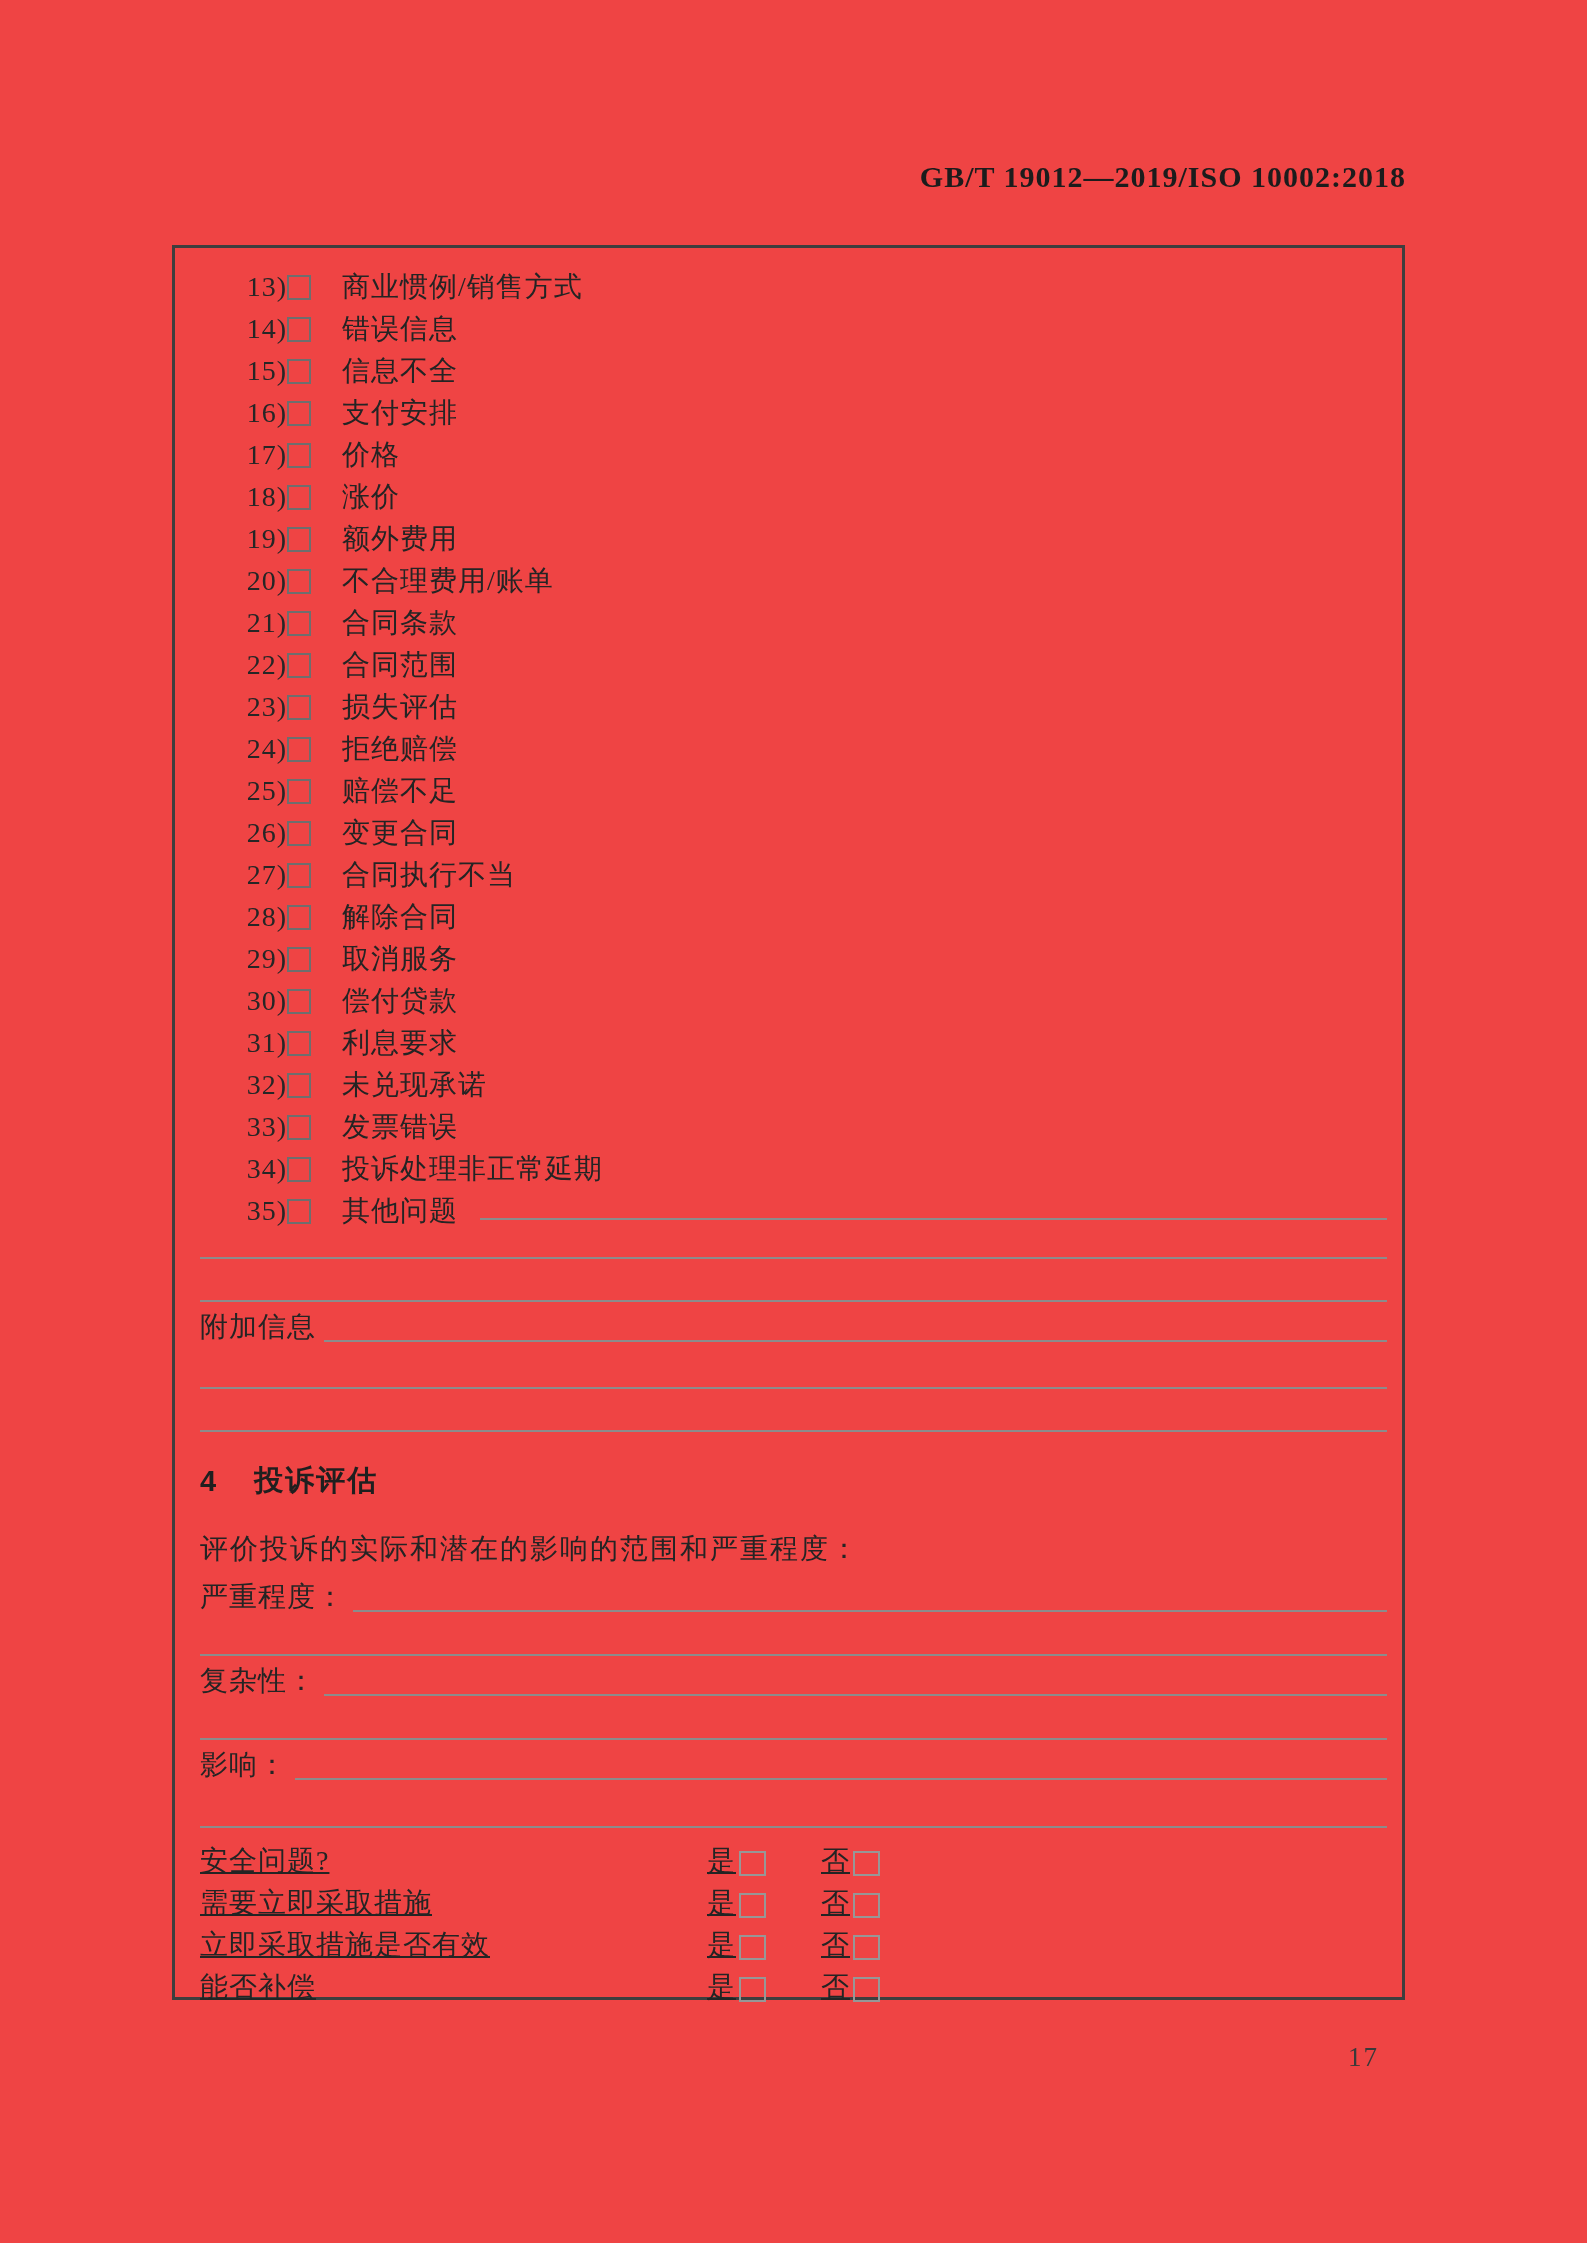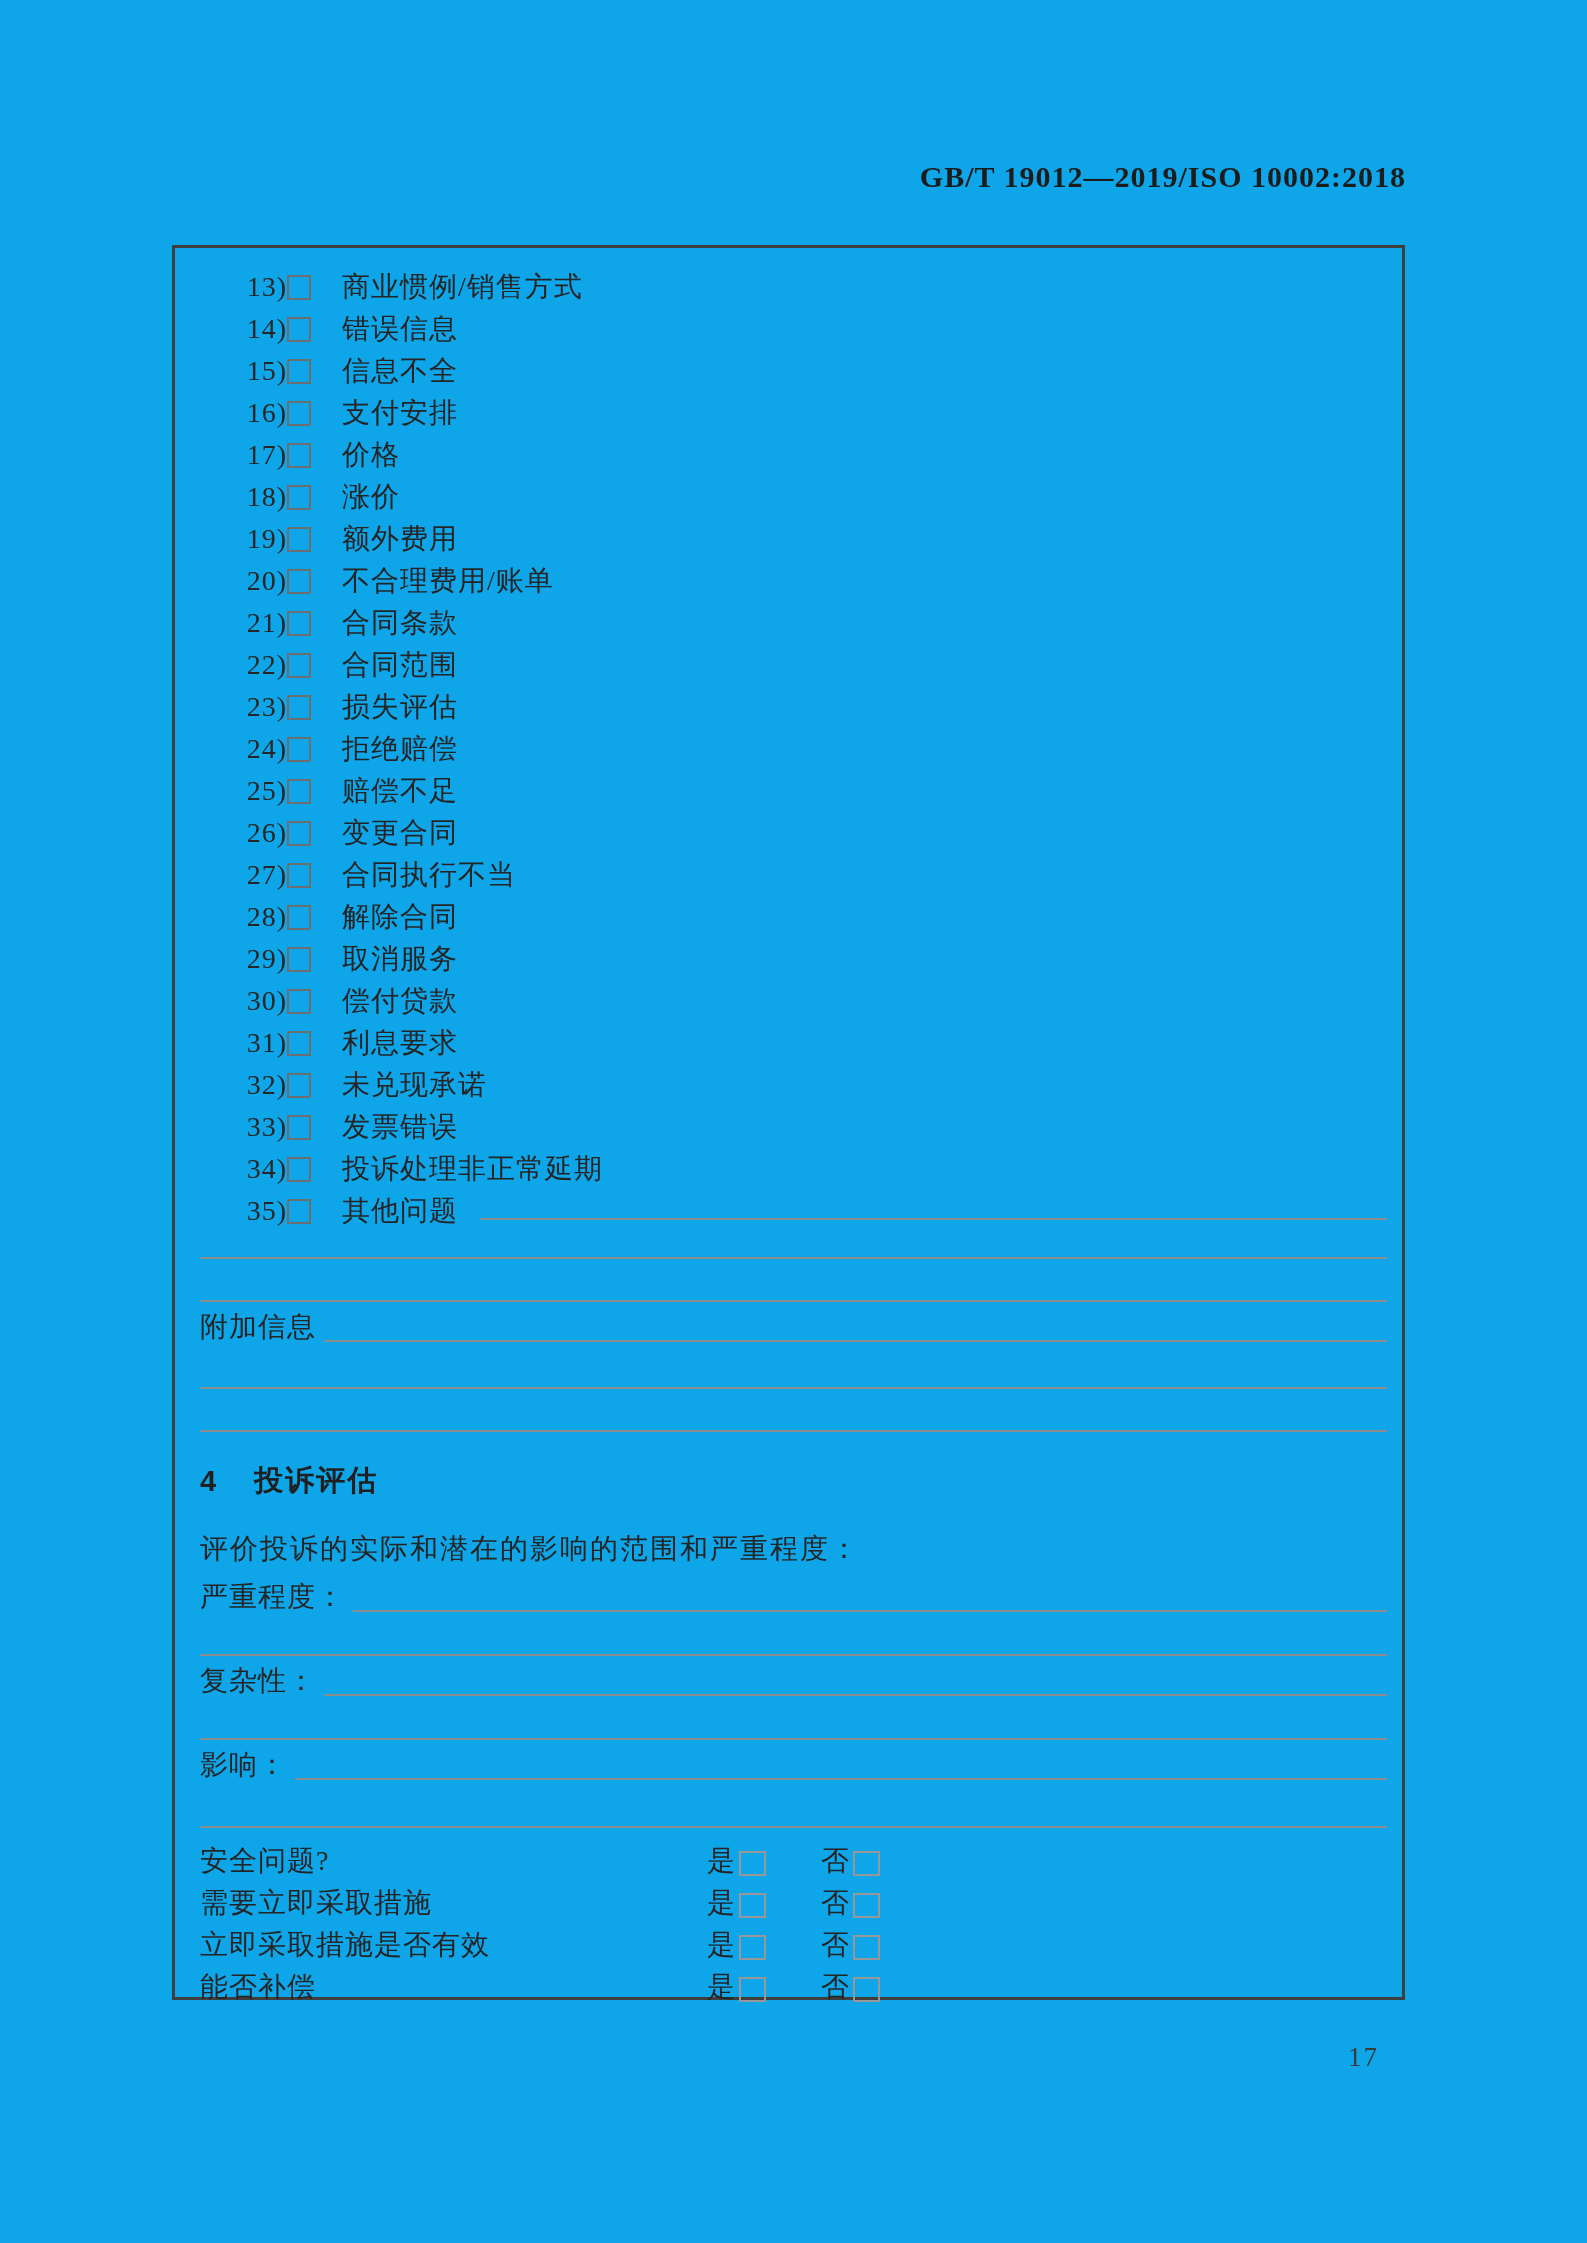--- a/index.html
+++ b/index.html
@@ -1,20 +1,20 @@
 <!DOCTYPE html>
 <html><head>
 <meta charset="utf-8">
 <style>
   html, body { margin: 0; padding: 0; background: #ffffff; }
   .page {
     position: relative;
     width: 1587px;
     height: 2243px;
-    background: #0ea5e9;
+    background: #ef4444;
     font-family: "Liberation Serif", "DejaVu Serif", serif;
     color: #222222;
     overflow: hidden;
   }
 
   
   .std-header {
     position: absolute;
     top: 160px;
     right: 181px;
@@ -114,20 +114,21 @@
 
   
   .questions { margin-top: 12px; }
   .q-row {
     display: flex;
     align-items: center;
     height: 42px;
     font-size: 28px;
     letter-spacing: 1px;
     color: #242424;
+    text-decoration: underline;
   }
   .q-label { width: 507px; flex: none; white-space: nowrap; }
   .yn { display: flex; align-items: center; }
   .yn .qbox {
     width: 23px; height: 21px;
     border: 2px solid #979797;
     margin-left: 3px;
     margin-top: 4px;
     flex: none;
   }

